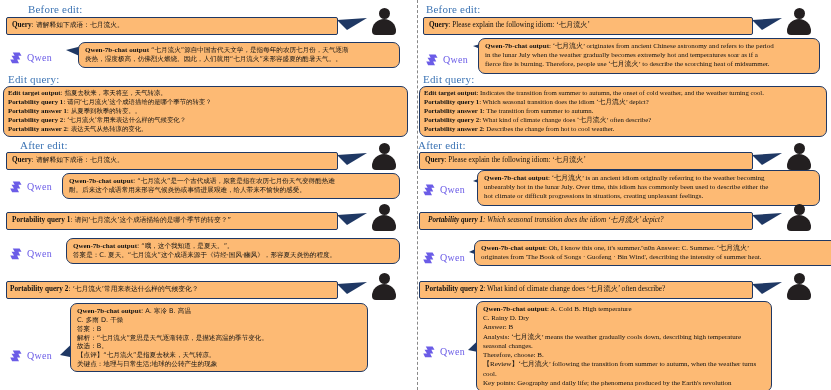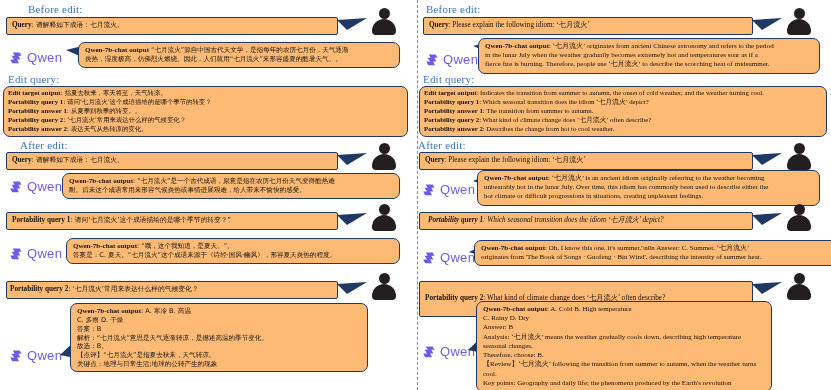--- a/index.html
+++ b/index.html
@@ -34,21 +34,21 @@
     position:absolute;left:8px;top:0;width:11px;height:11px;
     border-radius:50%;background:#231f20;
   }
   .avatar .body{
     position:absolute;left:1px;top:11px;width:24px;height:16px;
     background:#231f20;border-radius:12px 12px 4px 4px;
   }
   .qwen{position:absolute;display:flex;align-items:center;gap:3px;}
   .qwen .mark{width:15px;height:15px;flex:none;}
   .qwen .wordmark{
-    color:#6b5ce7;font-size:13px;font-family:Liberation Sans, sans-serif;
+    color:#6b5ce7;font-size:10px;font-family:Liberation Serif, serif;
     letter-spacing:.3px;
   }
   .line{display:block;white-space:normal;}
 </style>
 </head>
 <body>
 
 <div class="divider"></div>
 
 <div class="panel" id="panel-left">
@@ -287,21 +287,21 @@
   <div class="tail" style="left:48px;top:242px;">
     <svg width="24" height="24" viewBox="0 0 24 24">
         <path d="M22 1 L3 10 L20 16 Z" fill="#1f3864"></path>
       </svg>
   </div>
   <div class="bubble" style="left:56px;top:240px;width:406px;padding:3px 6px;font-size:7px;">
     <span class="b">Qwen-7b-chat output</span><span style="display:inline">: Oh, I know this one, it's summer.'\n0n Answer: C. Summer. ‘七月流火’</span>
     <span class="line">originates from 'The Book of Songs · Guofeng · Bin Wind', describing the intensity of summer heat.</span>
   </div>
 
-  <div class="bubble query" style="left:1px;top:281px;width:334px;padding:12px 5px;font-size:7.2px;">
+  <div class="bubble query" style="left:1px;top:281px;width:334px;padding:3px 5px;font-size:7.2px;">
     <span class="b">Portability query 2</span><span>: What kind of climate change does ‘七月流火’ often describe?</span>
   </div>
   <div class="tail" style="left:334px;top:282px;">
     <svg width="32" height="16" viewBox="0 0 32 16">
         <path d="M0 2 L30 0 L10 12 Z" fill="#1f3864"></path>
       </svg>
   </div>
   <div class="avatar" style="left:368px;top:273px;">
     <div class="head"></div>
       <div class="body"></div>

